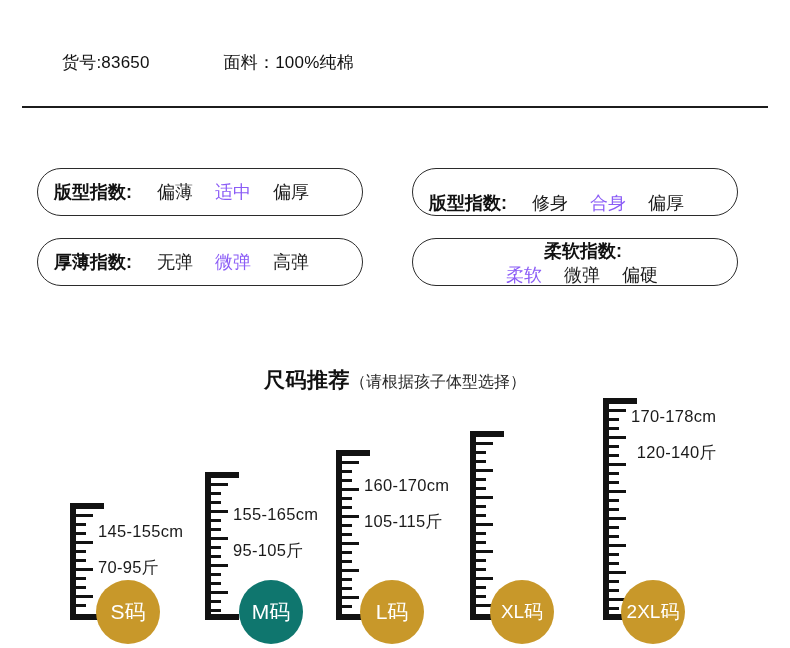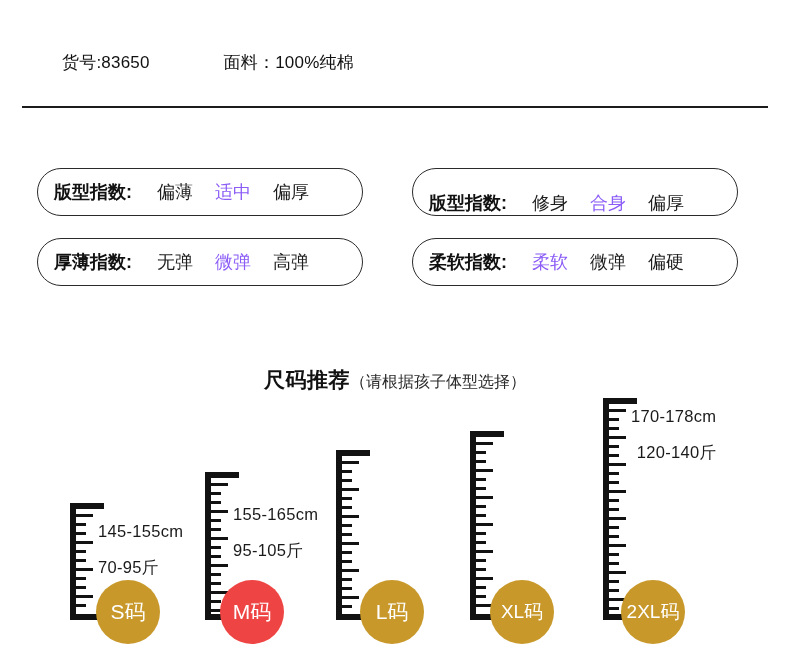--- a/index.html
+++ b/index.html
@@ -79,21 +79,21 @@
     white-space: nowrap;
     padding: 0 11px;
   }
   .pill-opt.active {
     color: #8b5cf6;
   }
 
   #pill-thickness { left: 37px;  top: 168px; width: 326px; }
   #pill-elastic   { left: 37px;  top: 238px; width: 326px; }
   #pill-fit       { left: 412px; top: 168px; width: 326px; align-items: flex-end; }
-  #pill-soft      { left: 412px; top: 238px; width: 326px; }
+  #pill-soft      { left: 412px; top: 238px; width: 326px; flex-direction: column; }
 
   
   .size-title-wrap {
     position: absolute;
     left: 0;
     top: 366px;
     width: 790px;
     text-align: center;
     white-space: nowrap;
   }
@@ -262,21 +262,21 @@
         <div class="tick minor" style="top: 101px;"></div>
         <div class="tick minor" style="top: 110px;"></div>
         <div class="tick major" style="top: 119px;"></div>
         <div class="tick minor" style="top: 128px;"></div>
         <div class="tick minor" style="top: 137px;"></div>
         <div class="ruler-labels" style="top: 34px;">
           <div class="ruler-label">155-165cm</div>
           <div class="ruler-label">95-105斤</div>
         </div>
       </div>
-      <div class="size-badge" style="left: 220px; top: 580px; position: absolute; background: #ef4444;">M码</div>
+      <div class="size-badge" style="left: 239px; top: 580px; position: absolute; background: #0f766e;">M码</div>
       <div class="ruler" style="left: 336px; top: 450px; height: 170px; width: 50px;">
         <div class="ruler-spine"></div>
         <div class="ruler-cap top"></div>
         <div class="ruler-cap bottom"></div>
         <div class="tick major" style="top: 11px;"></div>
         <div class="tick minor" style="top: 20px;"></div>
         <div class="tick minor" style="top: 29px;"></div>
         <div class="tick major" style="top: 38px;"></div>
         <div class="tick minor" style="top: 47px;"></div>
         <div class="tick minor" style="top: 56px;"></div>
@@ -284,20 +284,24 @@
         <div class="tick minor" style="top: 74px;"></div>
         <div class="tick minor" style="top: 83px;"></div>
         <div class="tick major" style="top: 92px;"></div>
         <div class="tick minor" style="top: 101px;"></div>
         <div class="tick minor" style="top: 110px;"></div>
         <div class="tick major" style="top: 119px;"></div>
         <div class="tick minor" style="top: 128px;"></div>
         <div class="tick minor" style="top: 137px;"></div>
         <div class="tick major" style="top: 146px;"></div>
         <div class="tick minor" style="top: 155px;"></div>
+        <div class="ruler-labels" style="top: 27px;">
+          <div class="ruler-label">160-170cm</div>
+          <div class="ruler-label">105-115斤</div>
+        </div>
       </div>
       <div class="size-badge" style="left: 360px; top: 580px; position: absolute; background: rgb(200, 152, 42);">L码</div>
       <div class="ruler" style="left: 470px; top: 431px; height: 189px; width: 50px;">
         <div class="ruler-spine"></div>
         <div class="ruler-cap top"></div>
         <div class="ruler-cap bottom"></div>
         <div class="tick major" style="top: 11px;"></div>
         <div class="tick minor" style="top: 20px;"></div>
         <div class="tick minor" style="top: 29px;"></div>
         <div class="tick major" style="top: 38px;"></div>

